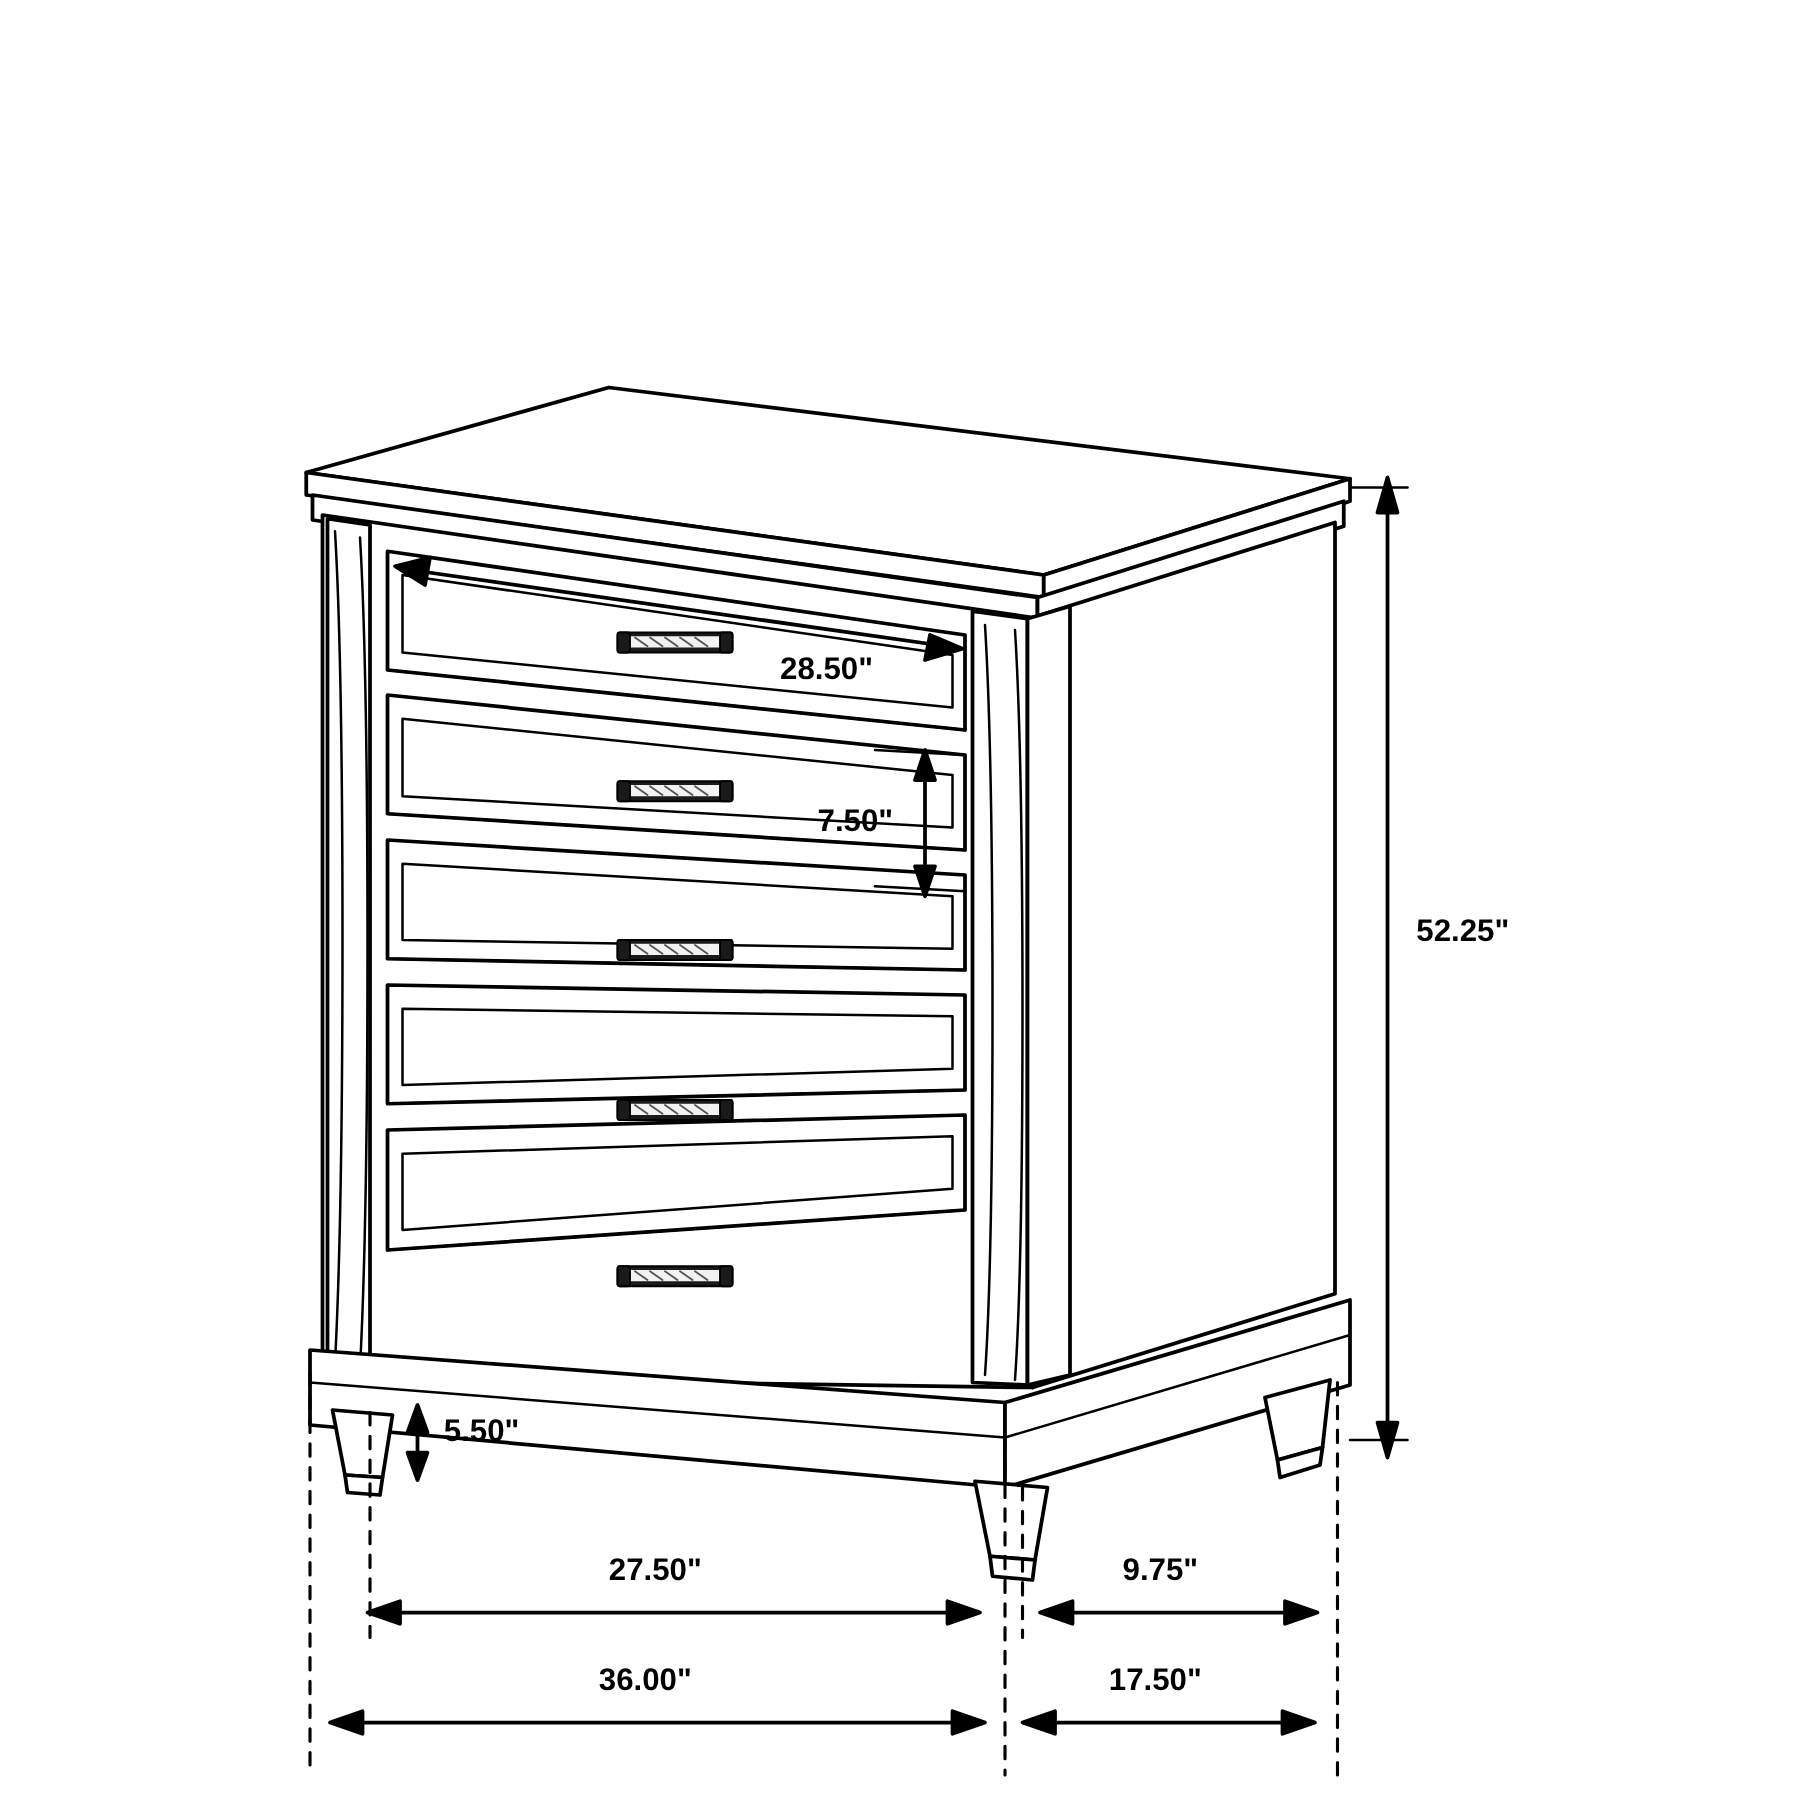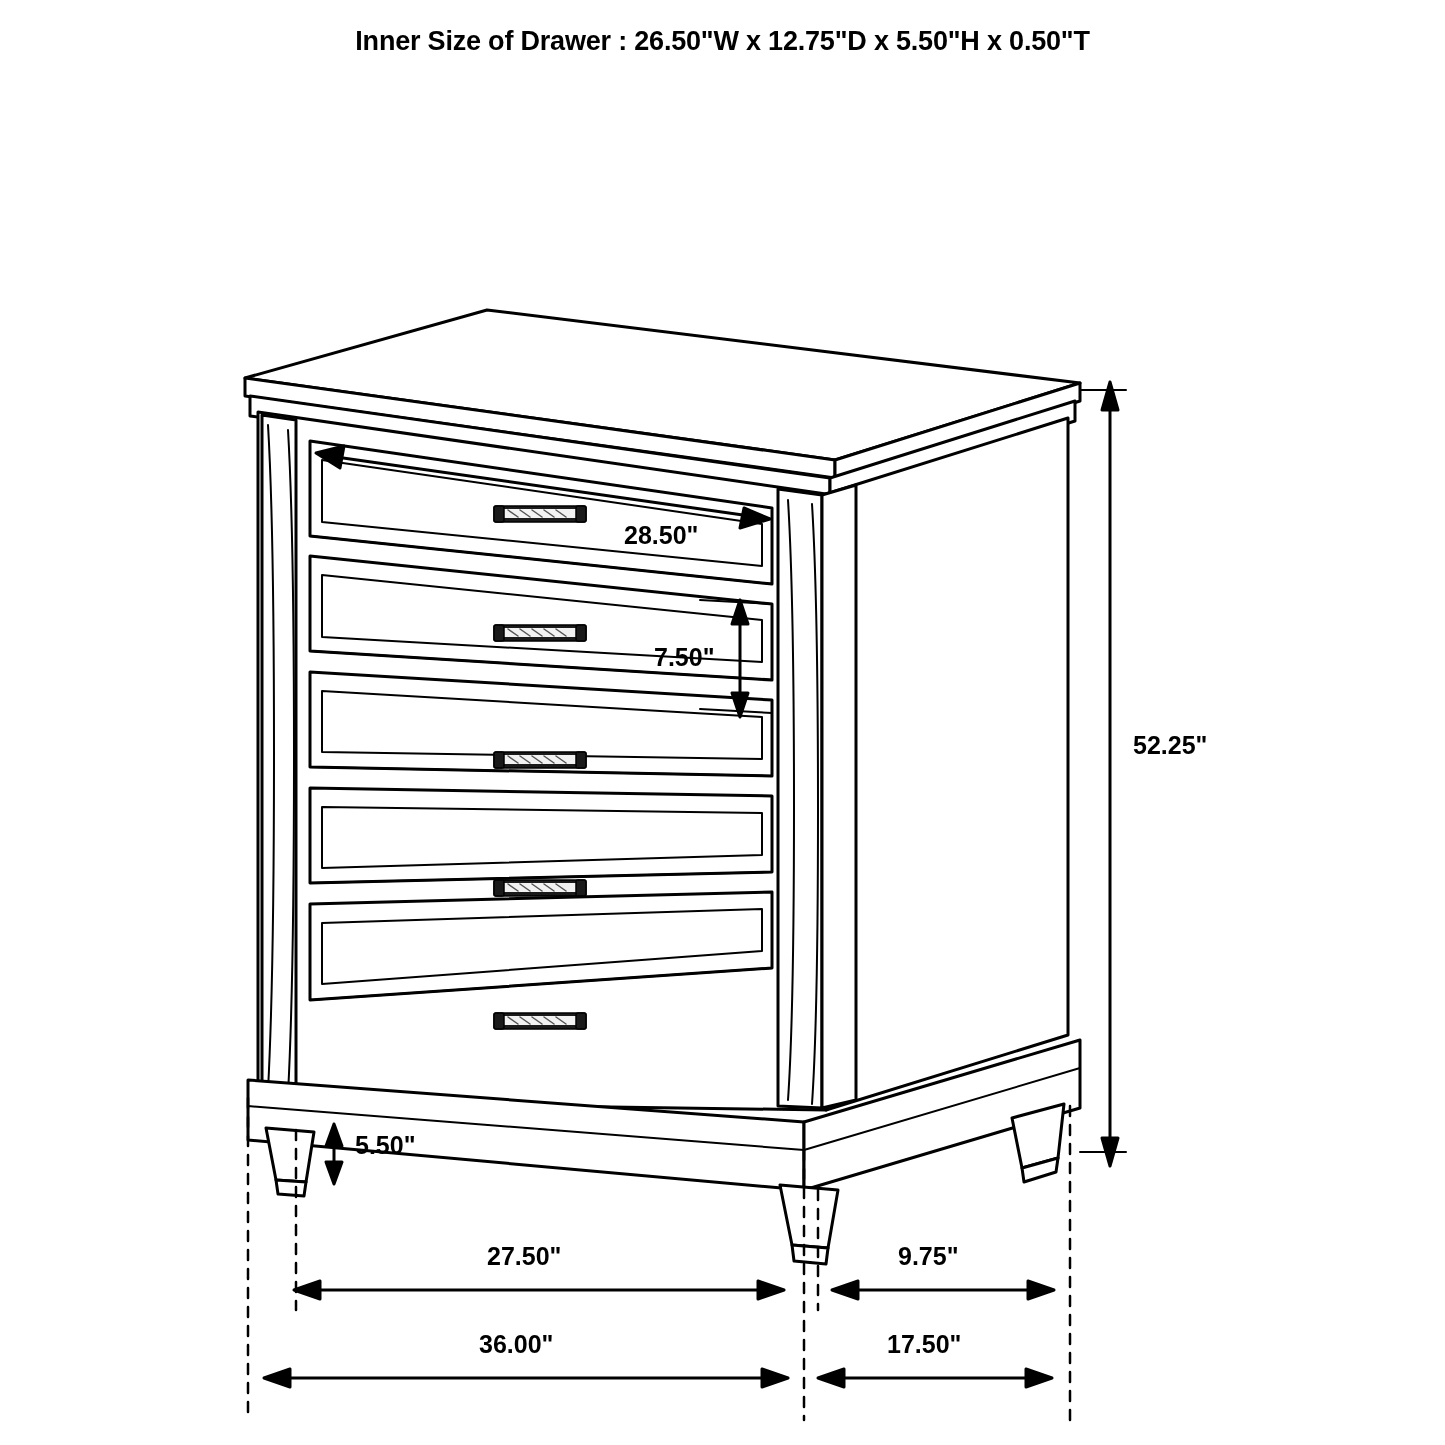--- a/index.html
+++ b/index.html
@@ -44,21 +44,20 @@
     font-weight: bold;
     color: #000000;
     white-space: nowrap;
   }
 </style>
 </head>
 <body>
 
 <div id="diagram-root">
 
-  <div class="title">Inner Size of Drawer : 26.50"W x 12.75"D x 5.50"H x 0.50"T</div>
 
   <svg class="drawing" viewBox="0 0 1445 1445">
     <g fill="#ffffff" stroke="#000000" stroke-width="3" stroke-linejoin="round" stroke-linecap="round">
 
       <g>
         <polygon points="245,378 487,310 1080,383 835,460"></polygon>
         <polygon points="245,378 835,460 835,478 245,396"></polygon>
         <polygon points="835,460 1080,383 1080,401 835,478"></polygon>
       </g>
 

